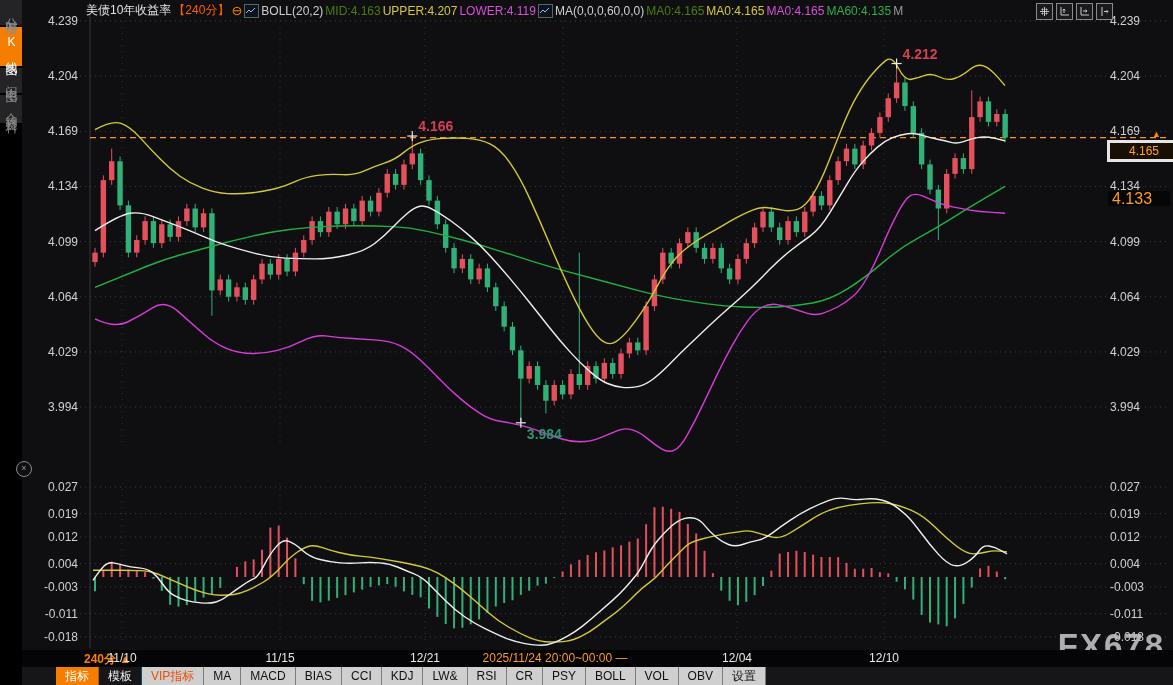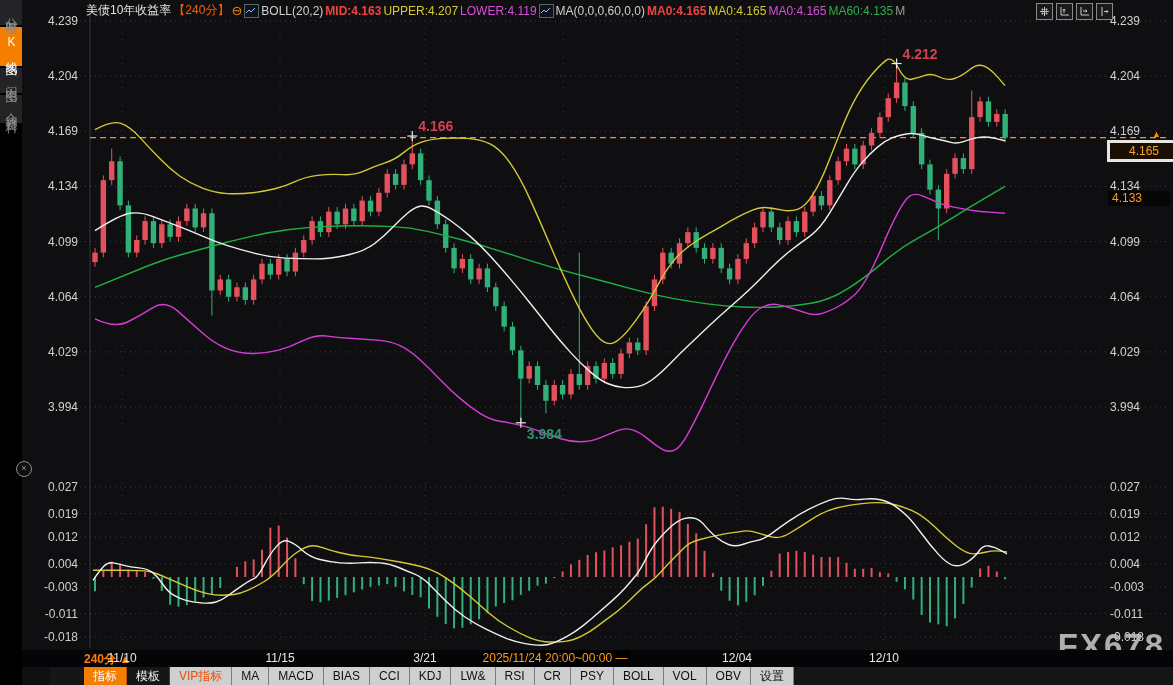--- a/index.html
+++ b/index.html
@@ -12,49 +12,49 @@
     color:#8d8d8d;background:#242426;font-size:12px;padding:8px 0;margin-bottom:2px;cursor:pointer;}
   .side-item.active{background:#f57d00;color:#fff;}
   
   #cv{position:absolute;left:0;top:0;z-index:1;}
   
   #hdr{position:absolute;left:86px;top:3px;height:15px;display:flex;align-items:center;gap:2px;
        font-size:12px;white-space:nowrap;z-index:10;}
   .h-sym{color:#e3e3e3;} .h-per{color:#ff5d00;}
   .h-collapse{color:#ff8a00;font-size:13px;line-height:12px;cursor:pointer;}
   .mini-icon{width:13px;height:12px;border:1px solid #566;background:#0d1420;display:inline-block;cursor:pointer;}
-  .c-wh{color:#ef4444;font-weight:bold;} .c-gr{color:#cfcfcf;} .c-ye{color:#d4c936;} .c-mg{color:#d84fd8;}
+  .c-wh{color:#4d7c0f;} .c-gr{color:#cfcfcf;} .c-ye{color:#d4c936;} .c-mg{color:#d84fd8;}
   .c-grn{color:#2fae4a;} .c-dim{color:#9a9a9a;}
   
   #winctl{position:absolute;right:60px;top:3px;display:flex;gap:3px;z-index:10;}
   .wbtn{width:15px;height:15px;border:1px solid #8a8a8a;background:#1a1a1c;display:flex;
         align-items:center;justify-content:center;cursor:pointer;}
   
   .ylab{position:absolute;color:#d0d0d0;font-size:12px;transform:translateY(-50%);z-index:5;}
   .ylab.left{width:56px;text-align:right;left:22px;}
   .ylab.right{left:1110px;text-align:left;}
   
   #ptag{position:absolute;left:1107px;top:140px;width:59px;height:16px;border:3px solid #e5e5e5;
         background:#181004;color:#ffa21c;font-size:12px;line-height:16px;padding-left:19px;z-index:6;}
   #ptag-arrow{position:absolute;left:1152px;top:129px;color:#ff8c00;font-size:9px;z-index:7;}
   #matag{position:absolute;left:1108px;top:191px;width:58px;height:15px;background:#060606;
-         color:#ff9d1e;font-size:12px;line-height:15px;padding-left:4px;z-index:6;}
+         color:#ff9d1e;font-size:16px;line-height:15px;padding-left:4px;z-index:6;}
   
   #macdhdr{position:absolute;left:86px;top:462px;height:14px;display:flex;gap:9px;font-size:12px;
            white-space:nowrap;z-index:10;}
   #pane-collapse{position:absolute;left:16px;top:461px;width:14px;height:14px;border:1px solid #8b8b8b;
      border-radius:50%;color:#9a9a9a;font-size:9px;line-height:13px;text-align:center;z-index:31;cursor:pointer;background:#0f0f12;}
   
   #taxis{position:absolute;left:22px;right:0;top:650px;height:17px;background:#050507;z-index:20;}
   #period-lab{position:absolute;left:62px;top:1px;color:#ff7e00;font-size:12px;font-weight:bold;cursor:pointer;}
   .dlab{position:absolute;top:1px;transform:translateX(-50%);color:#e8e8e8;font-size:12px;font-weight:normal;}
   #curdate{position:absolute;left:458px;top:0;width:150px;height:17px;background:#000;color:#ff9d1e;
            font-size:12px;line-height:17px;text-align:center;z-index:21;}
   
-  #toolbar{position:absolute;left:22px;right:0;top:667px;height:18px;background:#161618;display:flex;z-index:20;margin-left:28px;}
+  #toolbar{position:absolute;left:22px;right:0;top:667px;height:18px;background:#161618;display:flex;z-index:20;}
   #toolbar .spacer{width:34px;}
   .tbtn{height:18px;line-height:18px;padding:0 9px;font-size:12px;background:#cfcfcf;color:#101010;
         border-right:1px solid #7c7c7c;cursor:pointer;white-space:nowrap;}
   .tbtn.active{background:#f57d00;color:#fff;border-right-color:#b35c00;}
   .tbtn.dark{background:#161618;color:#ededed;border-right:1px solid #0c4a6e;}
   .tbtn.vip{color:#e8500a;}
   
   #wm{position:absolute;right:8px;bottom:20px;font-size:33px;color:#c0c0c0;letter-spacing:2px;
       z-index:15;font-weight:bold;opacity:.9;}
 </style>
@@ -535,21 +535,21 @@
       <div class="ylab right" style="top: 586.999px;">-0.003</div>
       <div class="ylab right" style="top: 613.663px;">-0.011</div>
       <div class="ylab right" style="top: 636.994px;">-0.018</div>
     </div>
 
   <div id="taxis">
     <span id="period-lab">240分 ▲</span>
     <span id="curdate">2025/11/24 20:00~00:00 —</span>
   <span class="dlab" style="left: 100px;">11/10</span>
       <span class="dlab" style="left: 258px;">11/15</span>
-      <span class="dlab" style="left: 403px;">3/21</span>
+      <span class="dlab" style="left: 403px;">12/21</span>
       <span class="dlab" style="left: 715px;">12/04</span>
       <span class="dlab" style="left: 862px;">12/10</span>
     </div>
 
   <div id="toolbar">
     <span class="spacer"></span>
   <span class="tbtn active">指标</span>
       <span class="tbtn dark">模板</span>
       <span class="tbtn vip">VIP指标</span>
       <span class="tbtn">MA</span>

